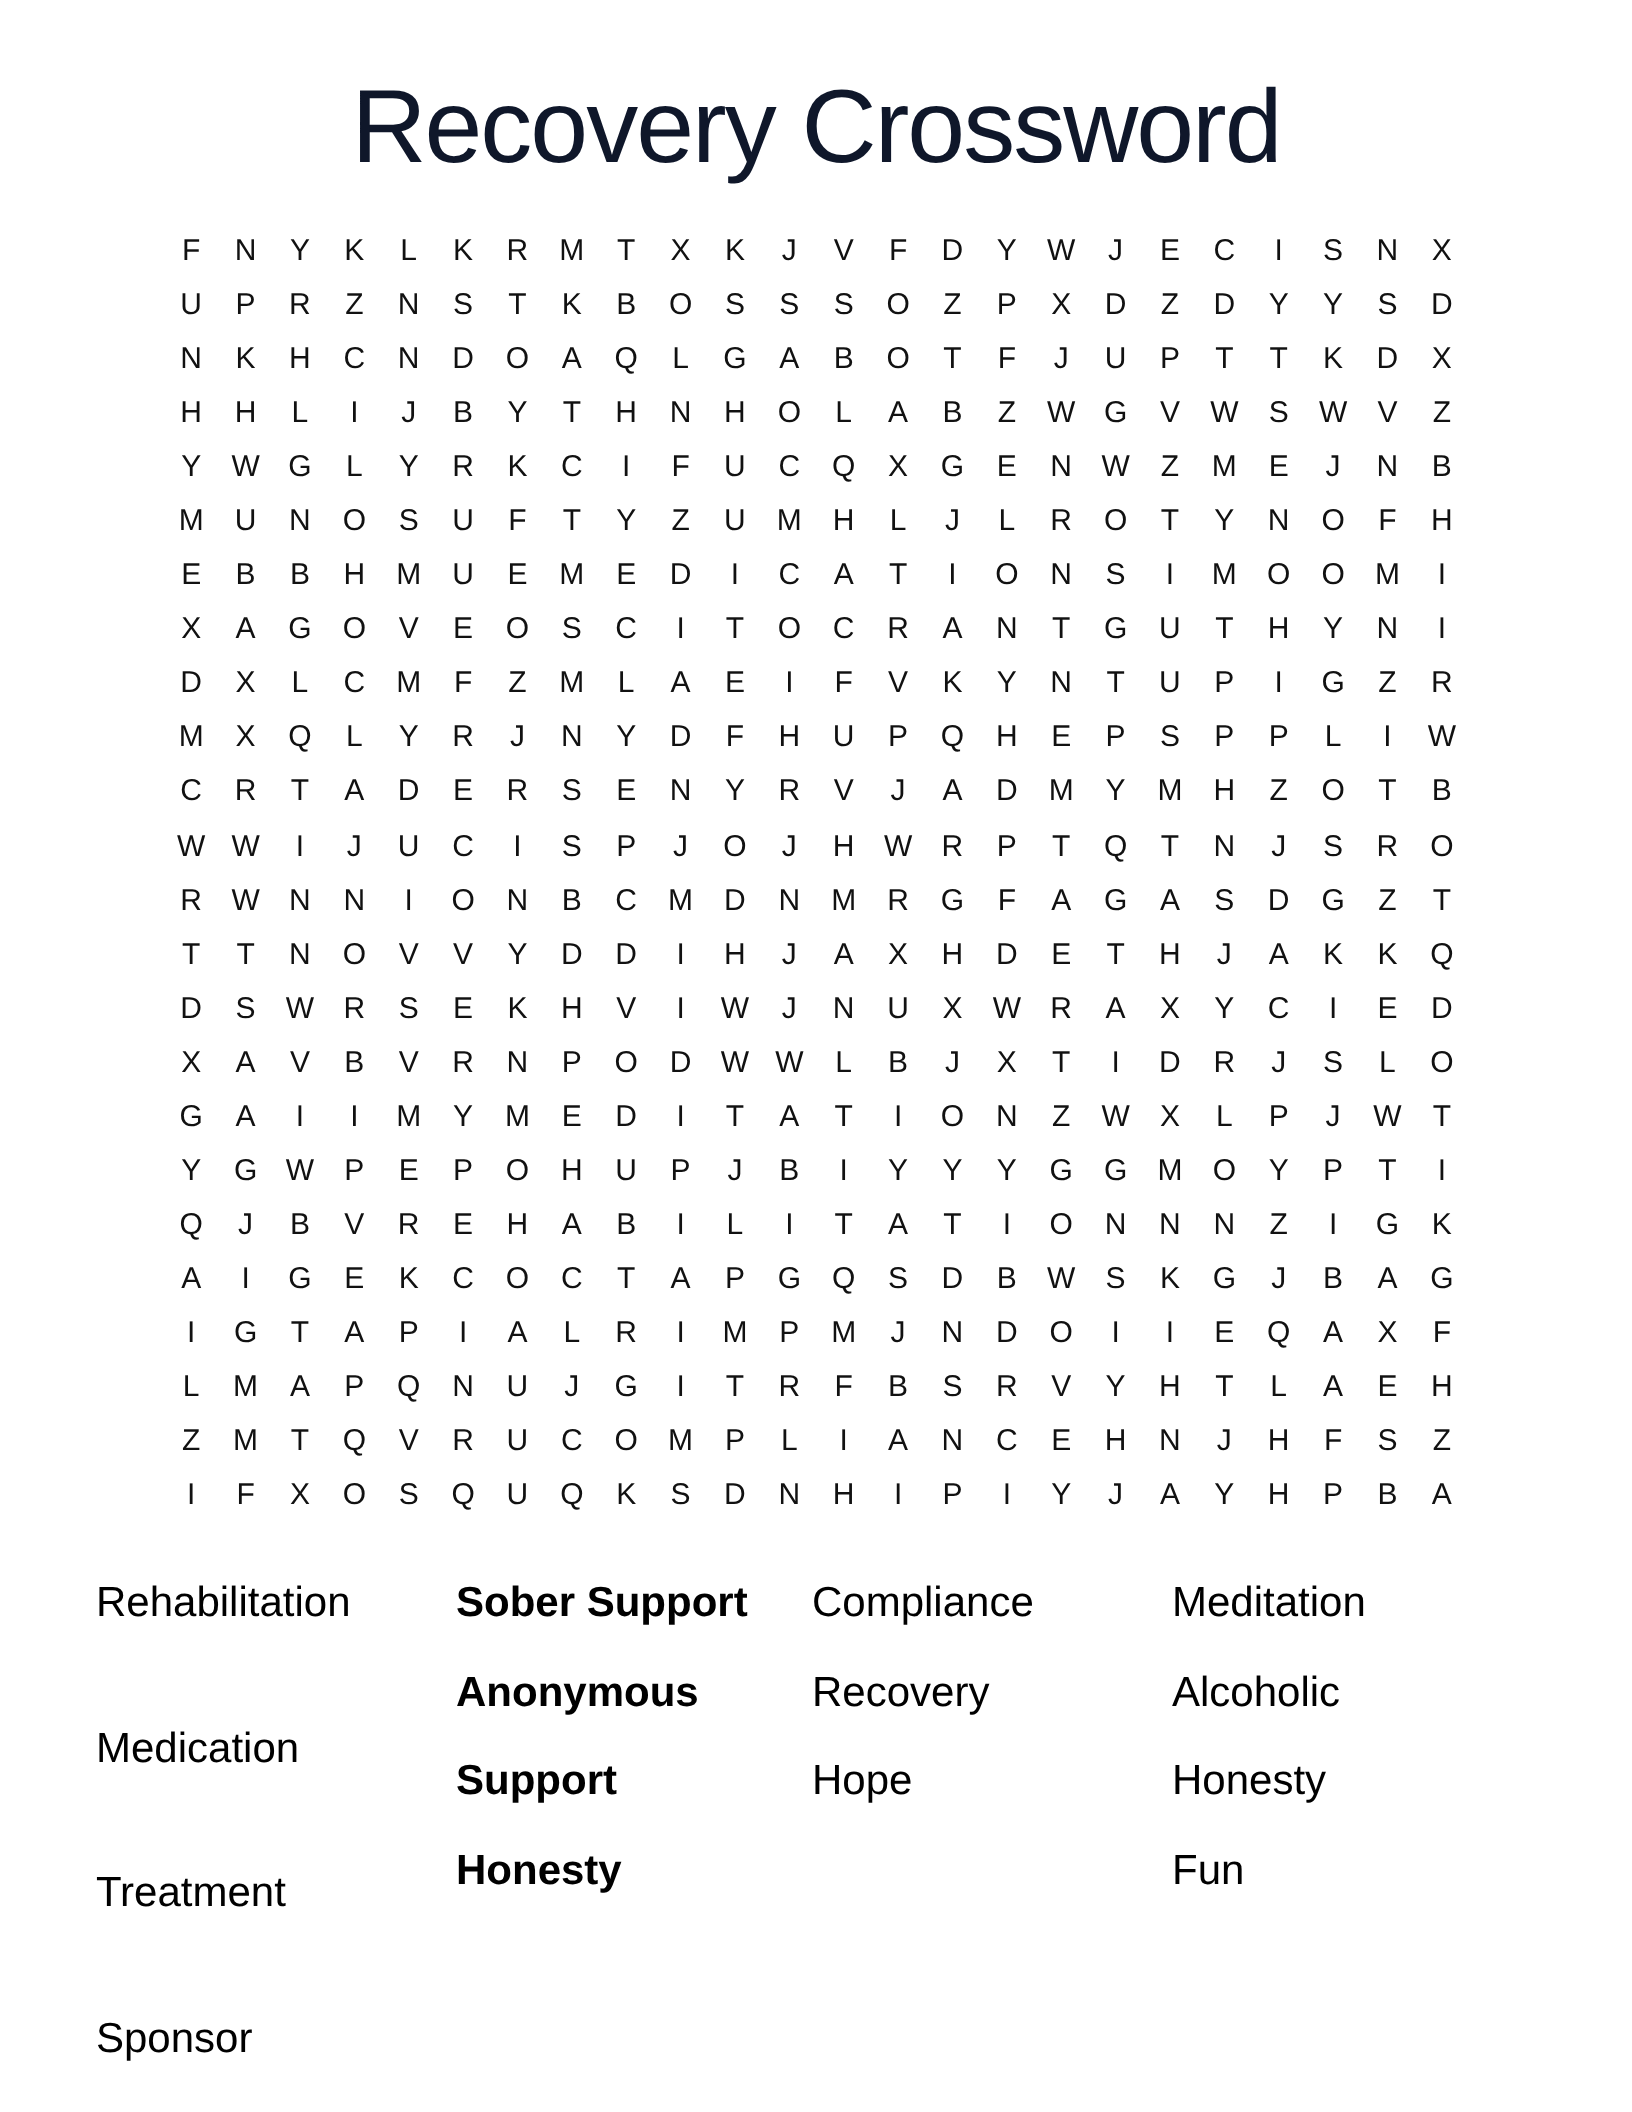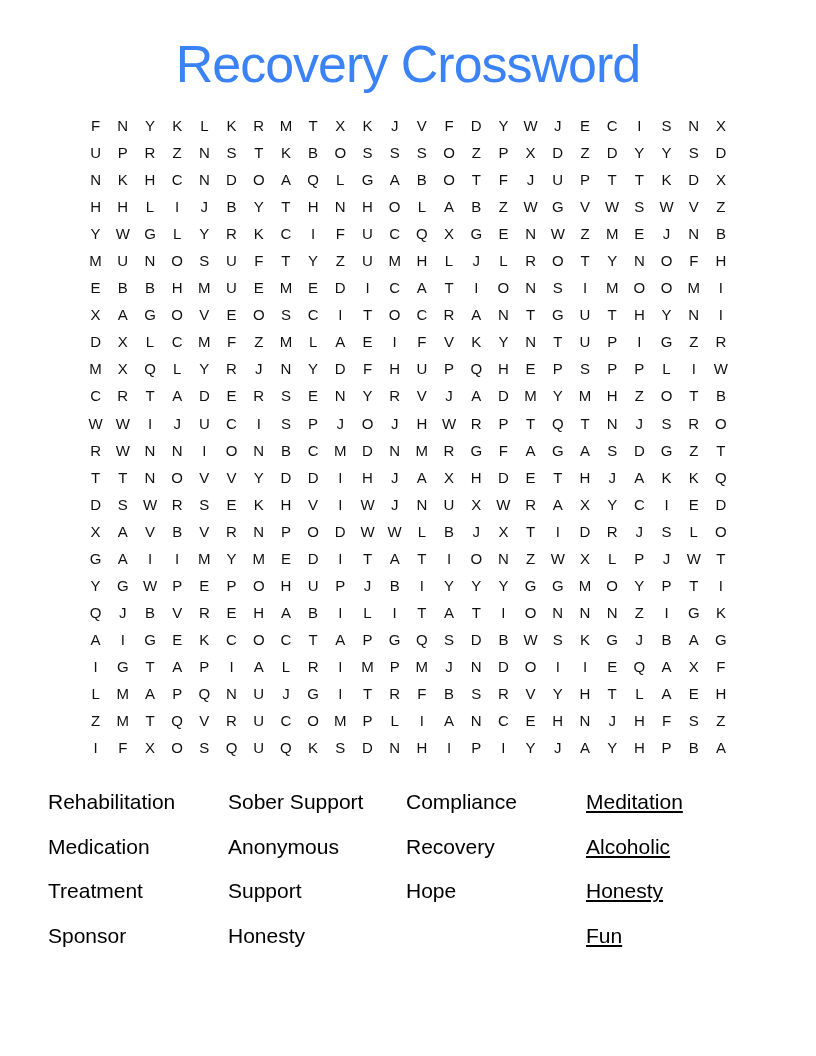--- a/index.html
+++ b/index.html
@@ -14,21 +14,21 @@
   .page { position: absolute; inset: 0; }
 
   .title {
     position: absolute;
     top: 34px; left: 0; right: 0;
     margin: 0;
     text-align: center;
     font-size: 52px;
     font-weight: 500;
     letter-spacing: -1px;
-    color: #3b82f6;
+    color: #0f172a;
   }
 
   .letter-grid {
     position: absolute;
     left: 82px; top: 112px;
     display: grid;
     grid-template-columns: repeat(24, 27.2px);
     grid-auto-rows: 27.05px;
   }
   .cell {
@@ -40,24 +40,24 @@
     color: #111111;
   }
 
   .word-list {
     position: absolute;
     left: 48px; top: 780px;
     display: flex;
     flex-direction: row;
   }
   .word-col { display: flex; flex-direction: column; }
-  .word-col:nth-child(1) { width: 180px; }
-  .word-col:nth-child(2) { width: 178px; }
+  .word-col:nth-child(1) { width: 180px; gap: 28px; }
+  .word-col:nth-child(2) { width: 178px; font-weight: bold; }
   .word-col:nth-child(3) { width: 180px; }
-  .word-col:nth-child(4) { width: 170px; text-decoration: underline; }
+  .word-col:nth-child(4) { width: 170px; }
   .word {
     height: 44.5px;
     display: flex;
     align-items: center;
     font-size: 21px;
     color: #000000;
     white-space: nowrap;
   }
 </style>
 </head>

